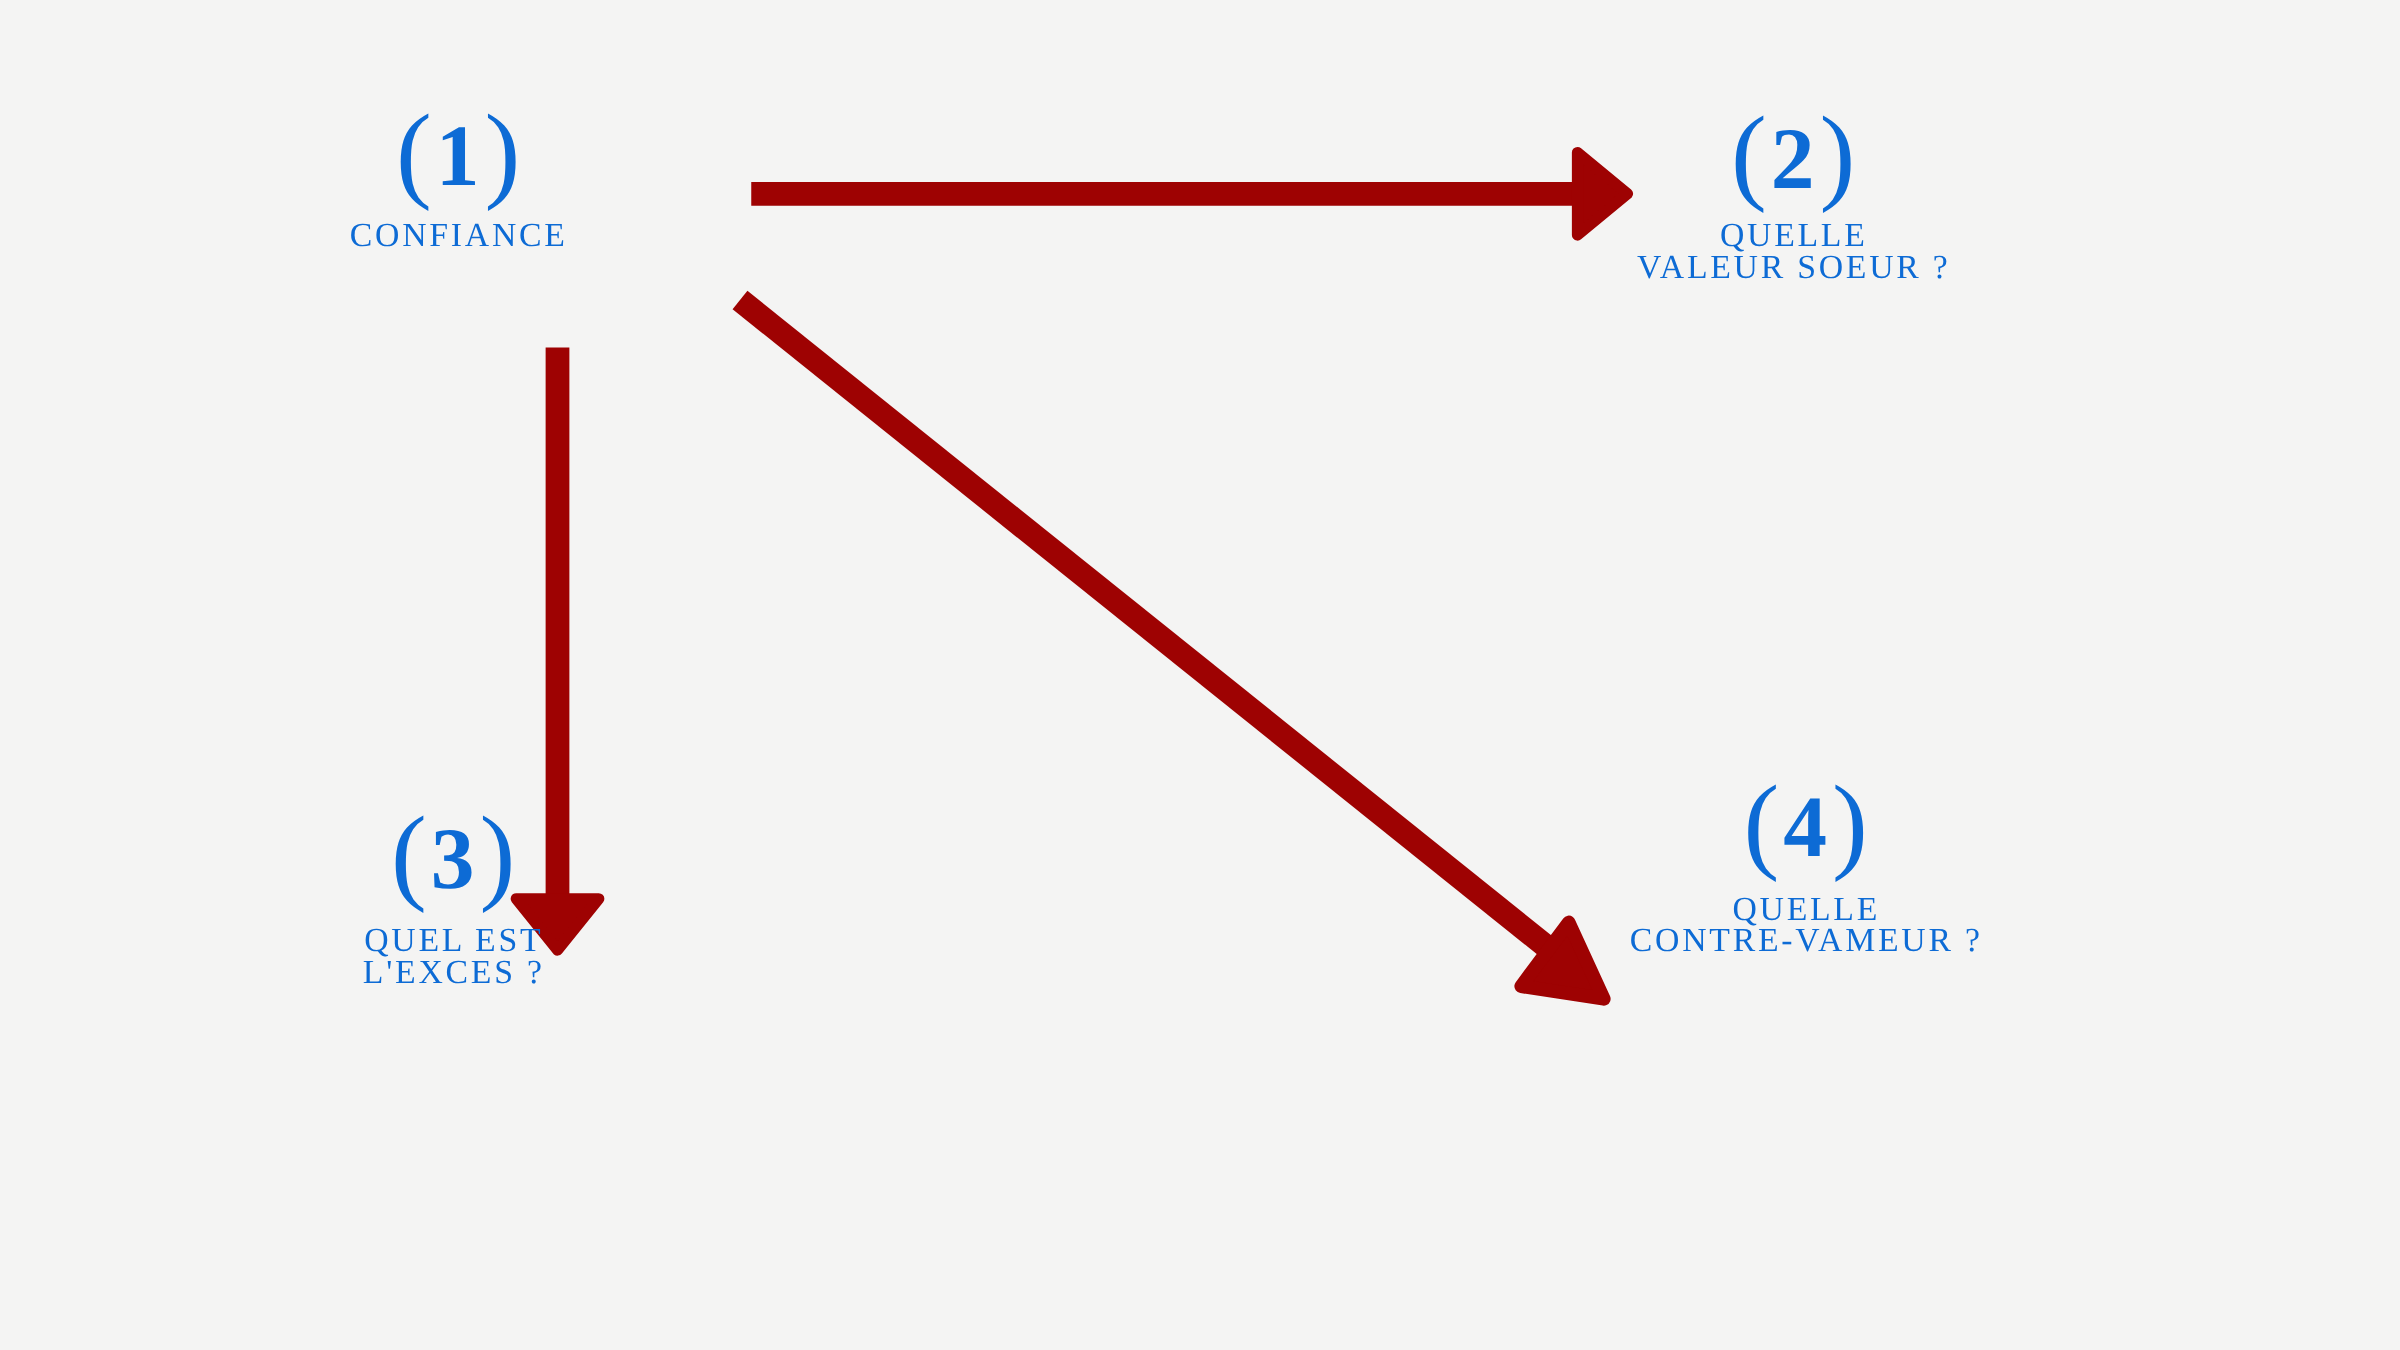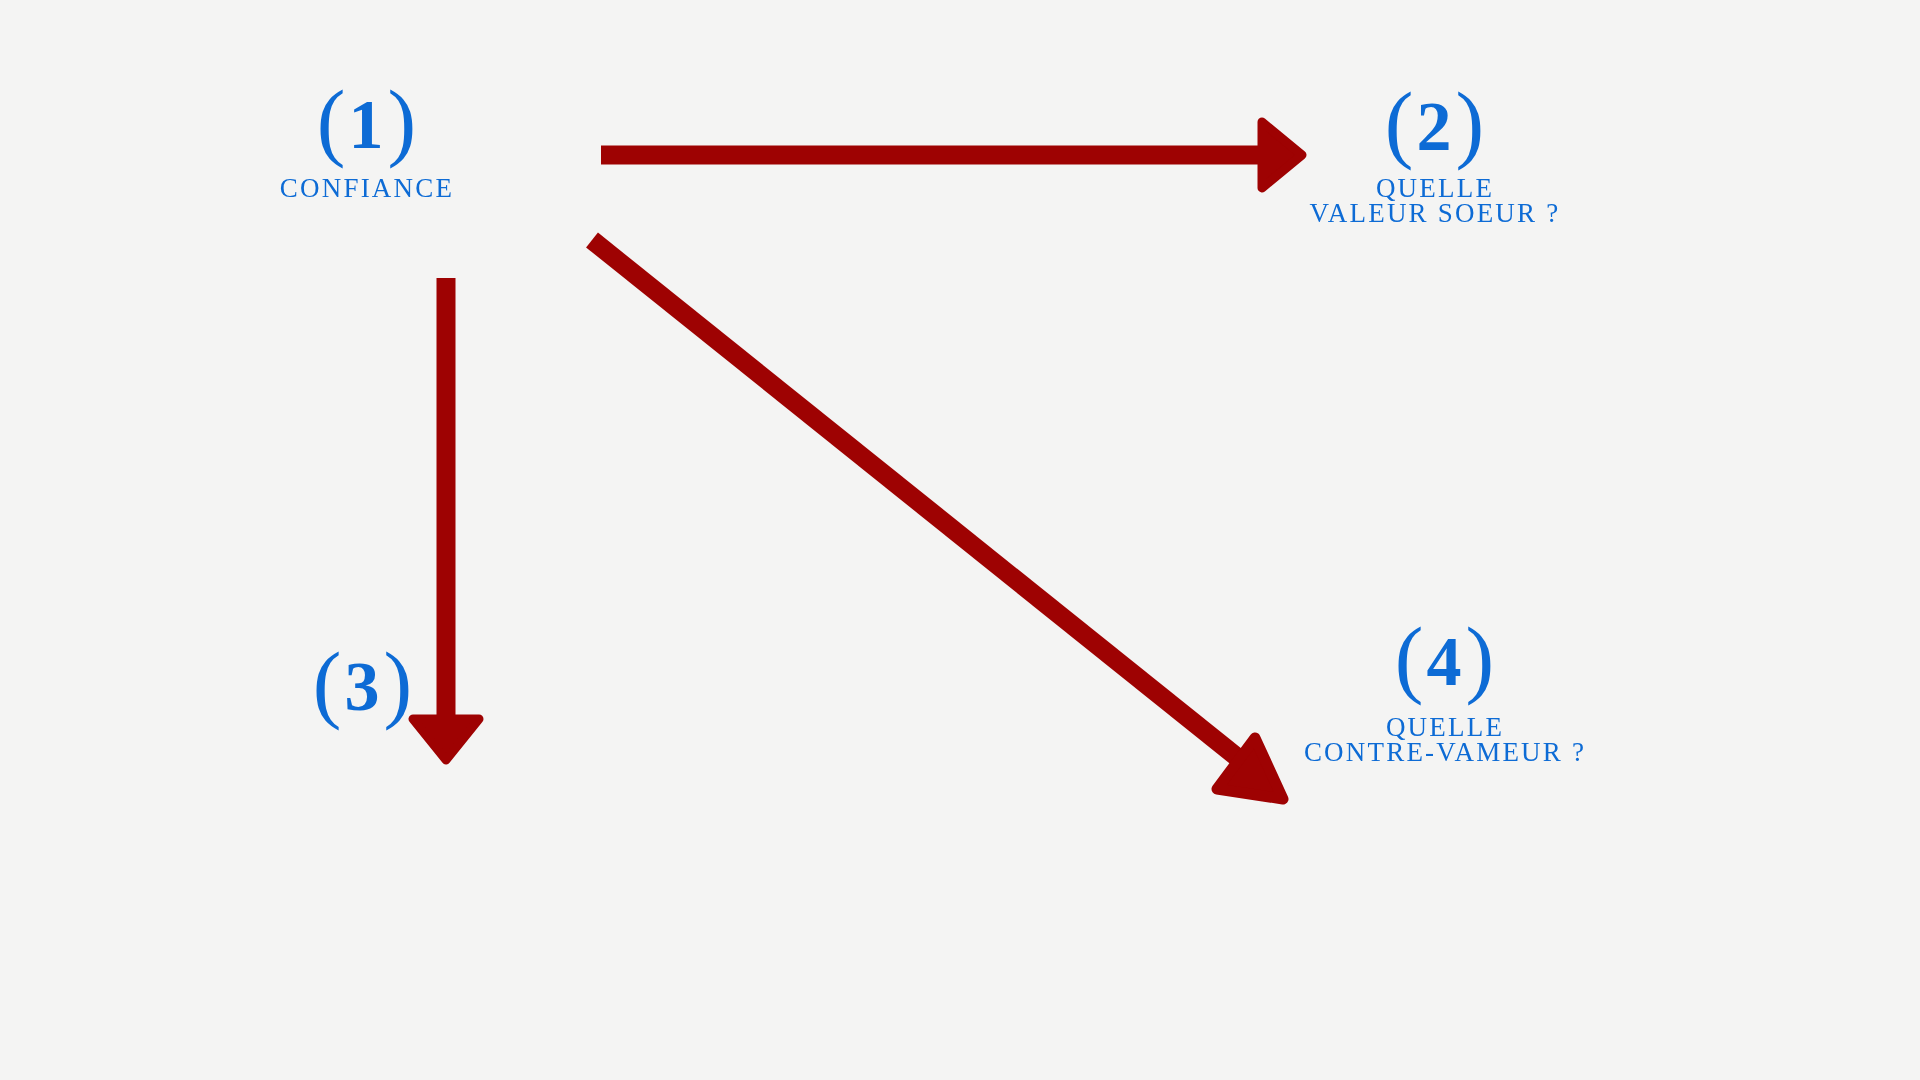--- a/index.html
+++ b/index.html
@@ -105,20 +105,22 @@
   </div>
 
   <div class="node" id="node-2">
     <span class="node-number"><span class="paren">(</span><span class="digit">2</span><span class="paren">)</span></span>
     <div class="node-label">QUELLE
 VALEUR SOEUR ?</div>
   </div>
 
   <div class="node" id="node-3">
     <span class="node-number"><span class="paren">(</span><span class="digit">3</span><span class="paren">)</span></span>
+    <div class="node-label">QUEL EST
+L'EXCES ?</div>
   </div>
 
   <div class="node" id="node-4">
     <span class="node-number"><span class="paren">(</span><span class="digit">4</span><span class="paren">)</span></span>
     <div class="node-label">QUELLE
 CONTRE-VAMEUR ?</div>
   </div>
 
 </div>
 

